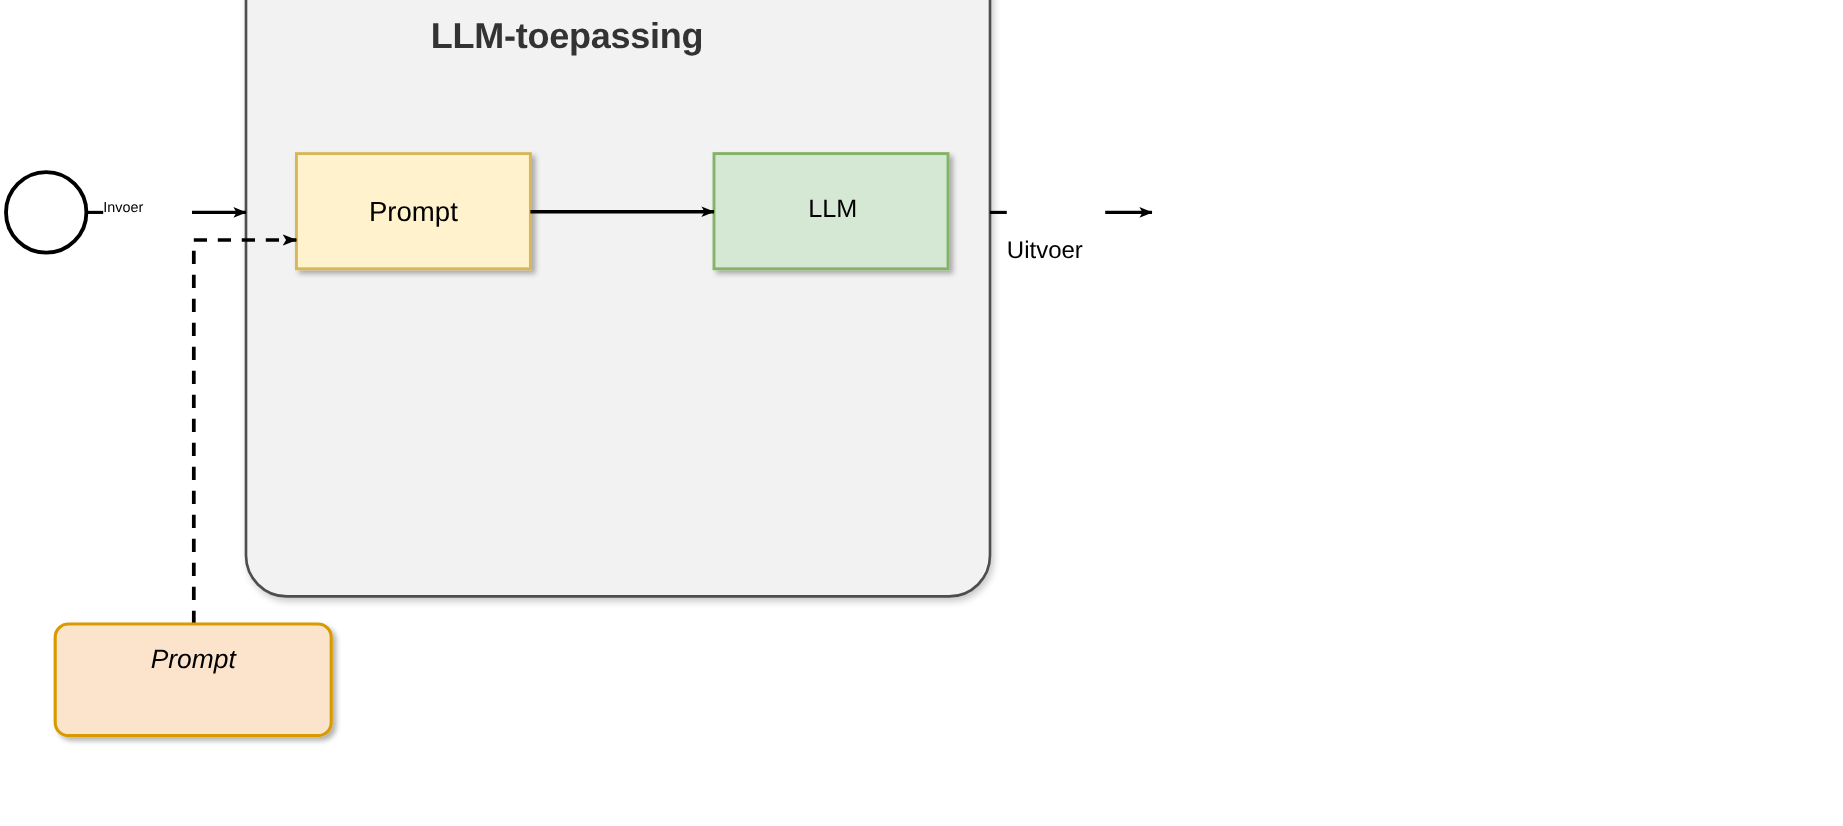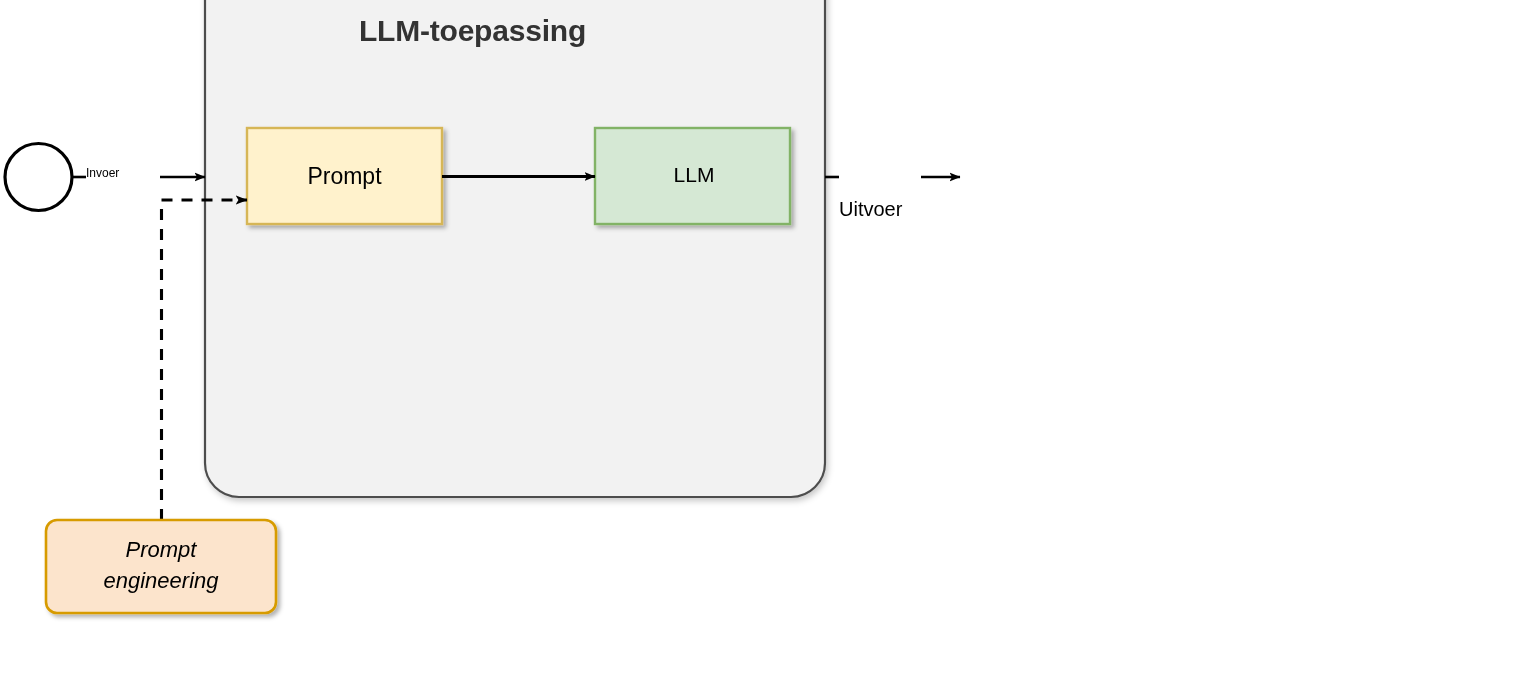--- a/index.html
+++ b/index.html
@@ -151,14 +151,13 @@
 <div class="lbl" id="invoer-label">Invoer</div>
 
 <div class="lbl" id="prompt-label">Prompt</div>
 
 <div class="lbl" id="llm-label">LLM</div>
 
 <div class="lbl" id="uitvoer-label">Uitvoer</div>
 
 <div class="lbl" id="pe-label">
   <span>Prompt</span>
-  <span>engineering</span>
 </div>
 
 </body></html>

